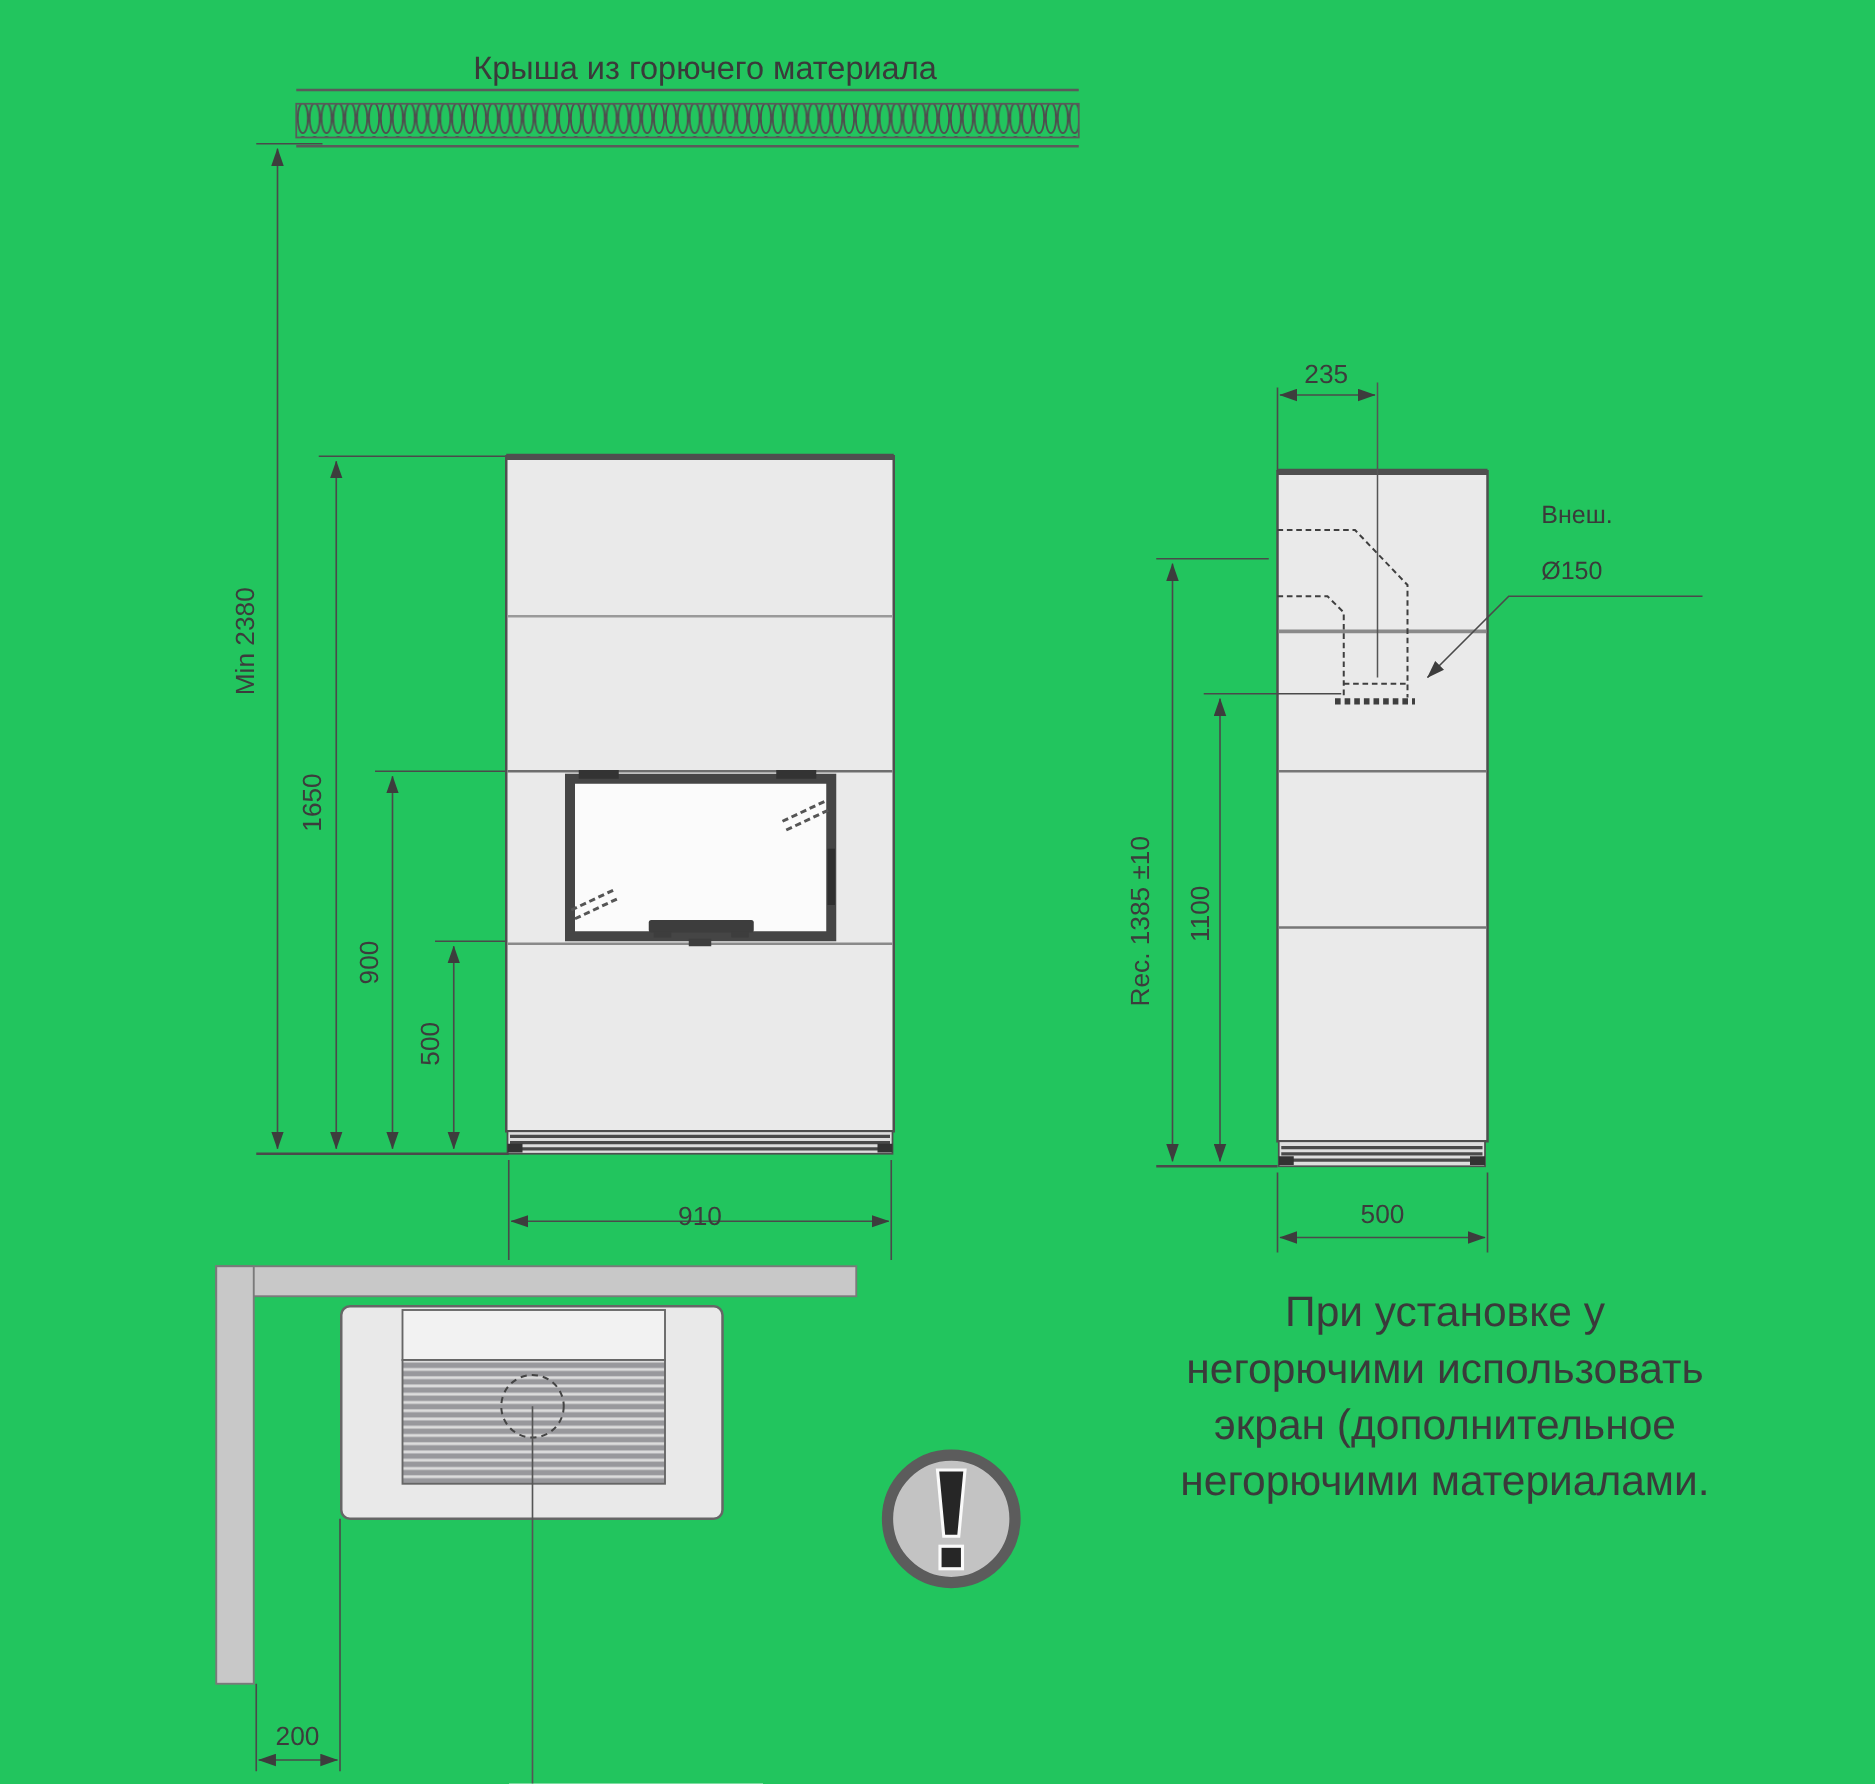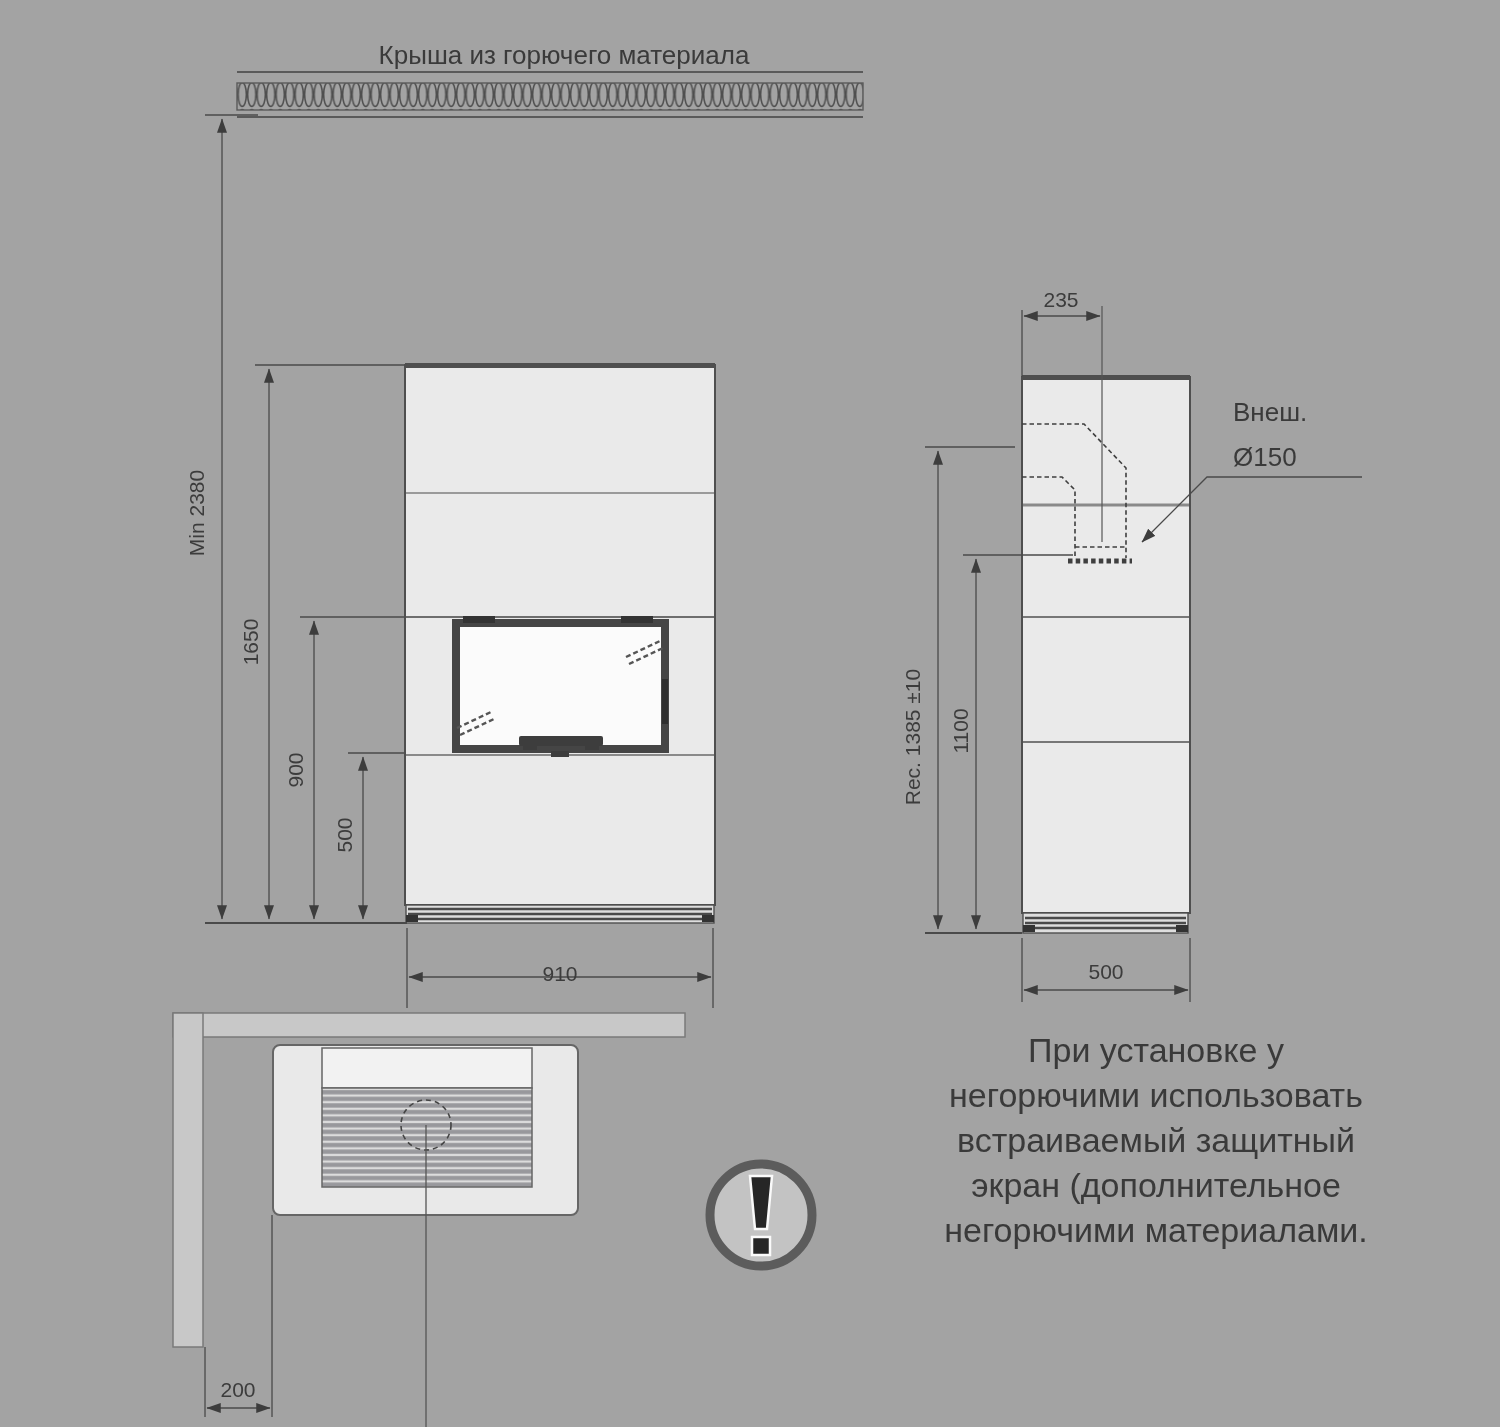--- a/index.html
+++ b/index.html
@@ -1,38 +1,38 @@
 <!DOCTYPE html>
 <html><head>
 <meta charset="utf-8">
 <style>
   html,body{margin:0;padding:0;background:#ffffff;}
   #canvas{
     position:relative;
     width:1500px;height:1427px;
-    background:#a3a3a3;
+    background:#22c55e;
     font-family:"Liberation Sans", sans-serif;
     overflow:hidden;
     text-decoration:underline;
   }
   #drawing{position:absolute;left:0;top:0;z-index:0;}
   .lbl{
     position:absolute;z-index:2;
     color:#3c3c3c;
     white-space:nowrap;
     font-size:21px;
     transform:translate(-50%,-50%);
   }
   .lbl.rot{transform:translate(-50%,-50%) rotate(-90deg);}
   .title{
     font-size:26px;color:#3a3a3a;
   }
   .flue-label{
     position:absolute;z-index:2;
-    color:#3a3a3a;font-size:26px;line-height:45px;
+    color:#3a3a3a;font-size:20px;line-height:45px;
     white-space:nowrap;
   }
   .warn-text{
     position:absolute;z-index:2;
     left:856px;top:1028px;width:600px;
     color:#3a3a3a;font-size:34px;line-height:45px;text-align:center;
   }
   .warn-text div{white-space:nowrap;}
 </style>
 </head>
@@ -196,18 +196,17 @@
   <div class="flue-label" style="left:1233px; top:390px;">
     <div>Внеш.</div>
     <div>Ø150</div>
   </div>
 
   <div class="lbl" style="left:238px; top:1390px;">200</div>
 
   <div class="warn-text">
     <div>При установке у</div>
     <div>негорючими использовать</div>
-    <div>встраиваемый защитный</div>
     <div>экран (дополнительное</div>
     <div>негорючими материалами.</div>
   </div>
 
 </div>
 
 </body></html>

